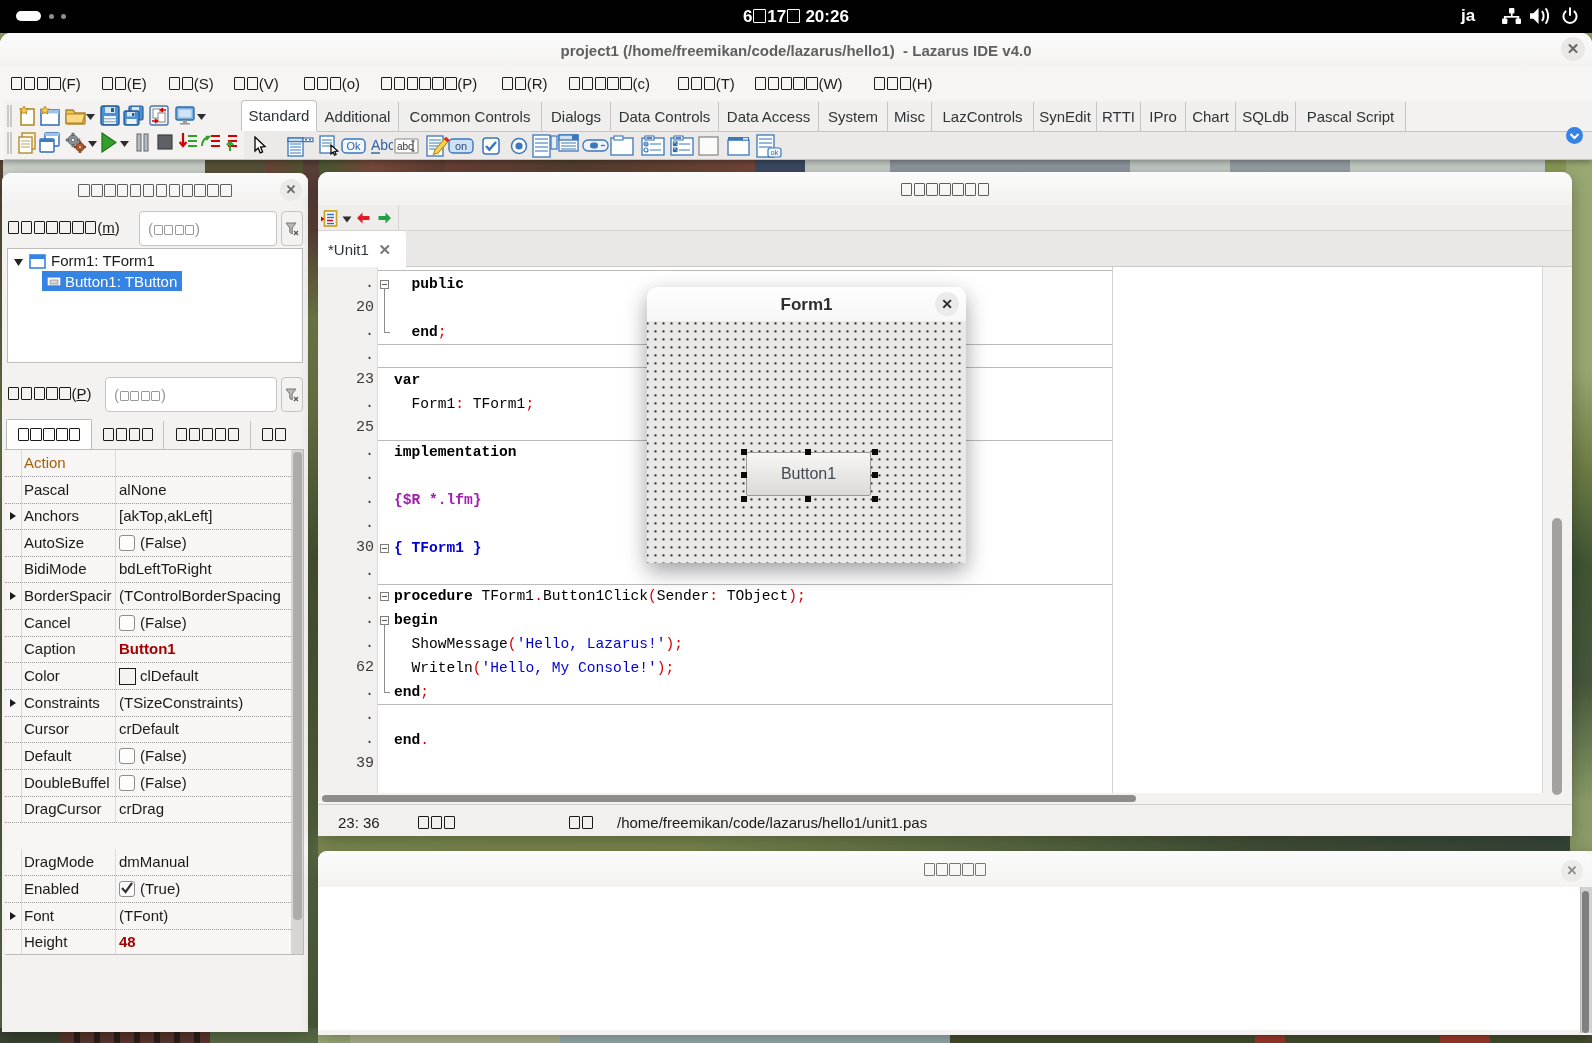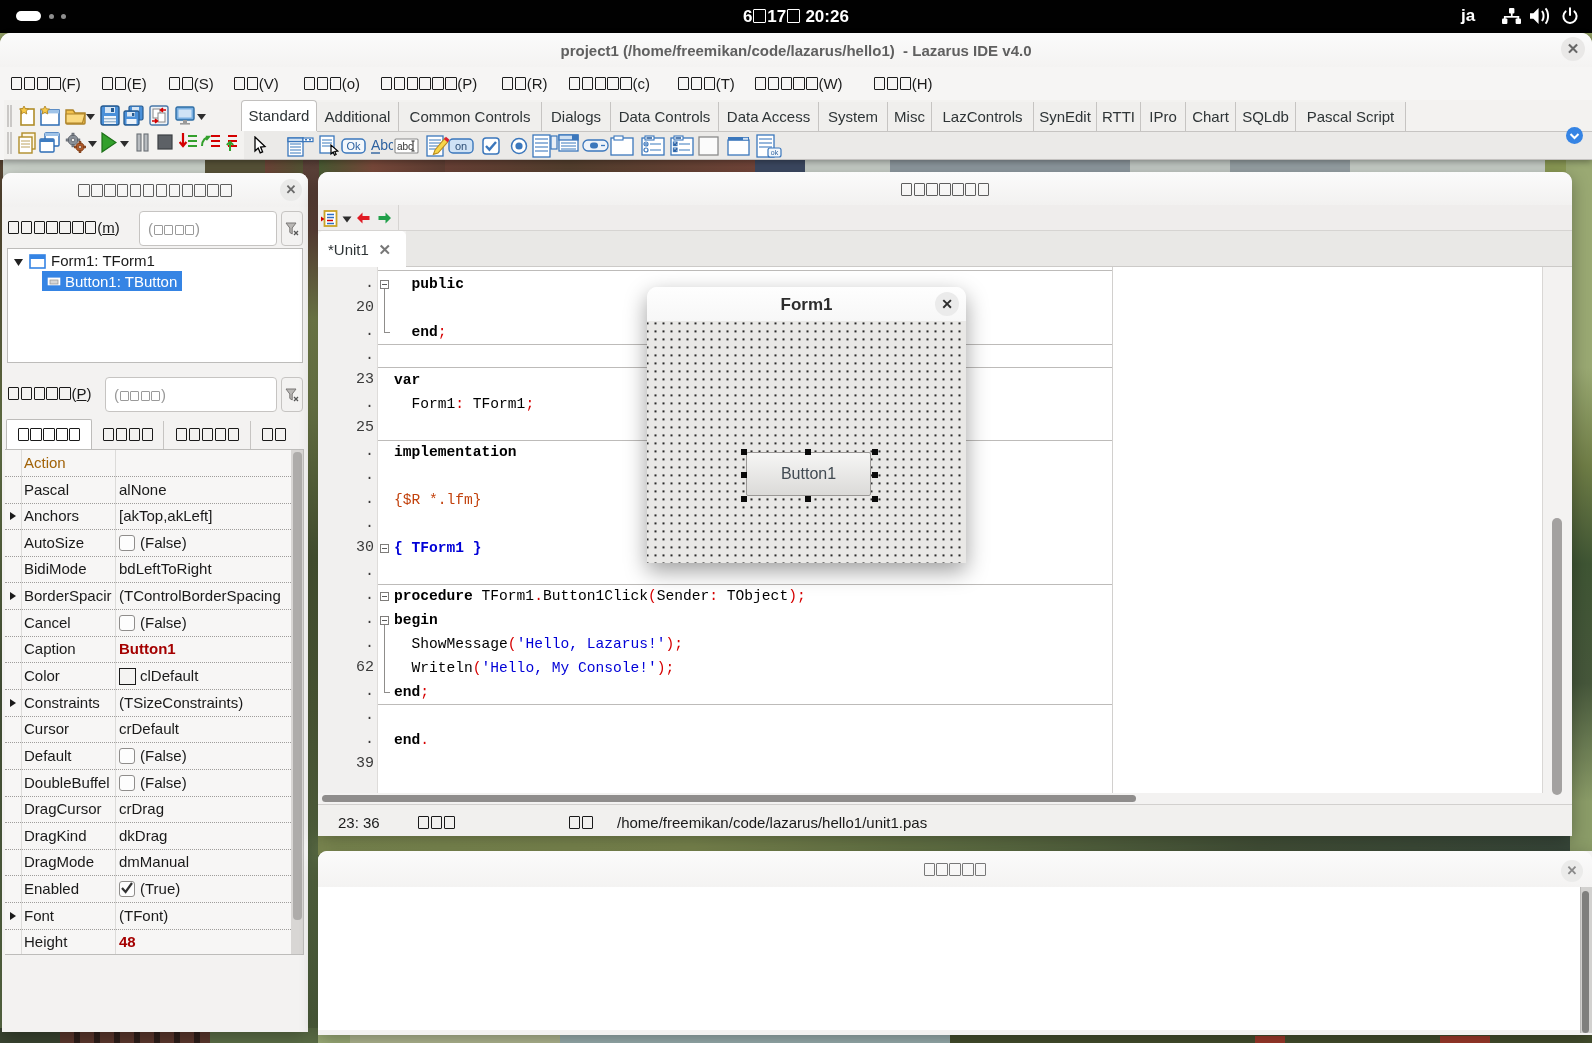--- a/index.html
+++ b/index.html
@@ -54,21 +54,21 @@
 #se{left:318px;top:172px;width:1254px;height:664px;border-radius:10px 10px 0 0}
 #setitle{height:33px;line-height:35px;font-size:15px;border-radius:10px 10px 0 0;background:linear-gradient(#fbfbfb,#f2f1f0)}
 #setools{position:absolute;left:0;top:33px;width:100%;height:26px;background:#efedec;border-bottom:1px solid #d6d4d2}
 #setab{position:absolute;left:0;top:59px;width:88px;height:37px;background:#fff;border-radius:5px 5px 0 0;font-size:15px;color:#2e3436;line-height:37px}
 #setabrow{position:absolute;left:88px;top:59px;right:0;height:36px;background:#e9e8e6;border-bottom:1px solid #cccac8}
 #edit{position:absolute;left:0;top:95px;width:1224px;height:526px;background:#fff;overflow:hidden}
 #gutter{position:absolute;left:0;top:0;width:60px;height:100%;background:#f1f0ef;border-right:1px solid #dedcda}
 .ln{position:absolute;left:0;width:56px;text-align:right;font-family:"Liberation Mono",monospace;font-size:15px;line-height:24px;color:#3a3a3a}
 .cl{position:absolute;left:76px;font-family:"Liberation Mono",monospace;font-size:14.6px;line-height:24px;white-space:pre;color:#000}
 .cl b{font-weight:bold;color:#000}
-.r{color:#d60000}.bl{color:#0000d7}.dir{color:#c2410c;font-weight:normal}.cmt{color:#0000d7;font-weight:bold}
+.r{color:#d60000}.bl{color:#0000d7}.dir{color:#a21caf;font-weight:bold}.cmt{color:#0000d7;font-weight:bold}
 .divl{position:absolute;left:60px;height:1px;background:#bdbbb9}
 .fbox{position:absolute;left:62px;width:9px;height:9px;border:1px solid #7f7d7b;background:#fff;font-size:0}
 .fbox:after{content:"";position:absolute;left:1px;top:3px;width:5px;height:1px;background:#5a5a5a}
 .fline{position:absolute;width:1px;background:#8f8d8b}
 .fcorn{position:absolute;height:1px;background:#8f8d8b}
 #vsb{position:absolute;left:1224px;top:95px;width:24px;height:526px;background:#f3f2f1;border-left:1px solid #d9d7d5}
 #vthumb{position:absolute;left:9px;width:10px;border-radius:5px;background:#a3a1a0}
 #hsb{position:absolute;left:0;top:621px;width:1224px;height:11px;background:#f3f2f1}
 #hthumb{position:absolute;top:2px;height:7px;border-radius:4px;background:#8f8d8c}
 #sestatus{position:absolute;left:0;top:632px;width:100%;height:32px;background:#f1f0ee;border-top:1px solid #d2d0ce;font-size:15px;color:#1a1a1a}
@@ -590,26 +590,20 @@
           <div class="pgut"></div>
           <div class="pcol"></div>
           <span class="pname">DoubleBuffel</span>
           <span class="pval"><span class="cb"></span>(False)</span>
         </div>
   <div class="prow" style="top:346px">
           <div class="pgut"></div>
           <div class="pcol"></div>
           <span class="pname">DragCursor</span>
           <span class="pval">crDrag</span>
-        </div>
-  <div class="prow" style="top:373px">
-          <div class="pgut"></div>
-          <div class="pcol"></div>
-          <span class="pname">DragKind</span>
-          <span class="pval">dkDrag</span>
         </div>
   <div class="prow" style="top:399px">
           <div class="pgut"></div>
           <div class="pcol"></div>
           <span class="pname">DragMode</span>
           <span class="pval">dmManual</span>
         </div>
   <div class="prow" style="top:426px">
           <div class="pgut"></div>
           <div class="pcol"></div>

